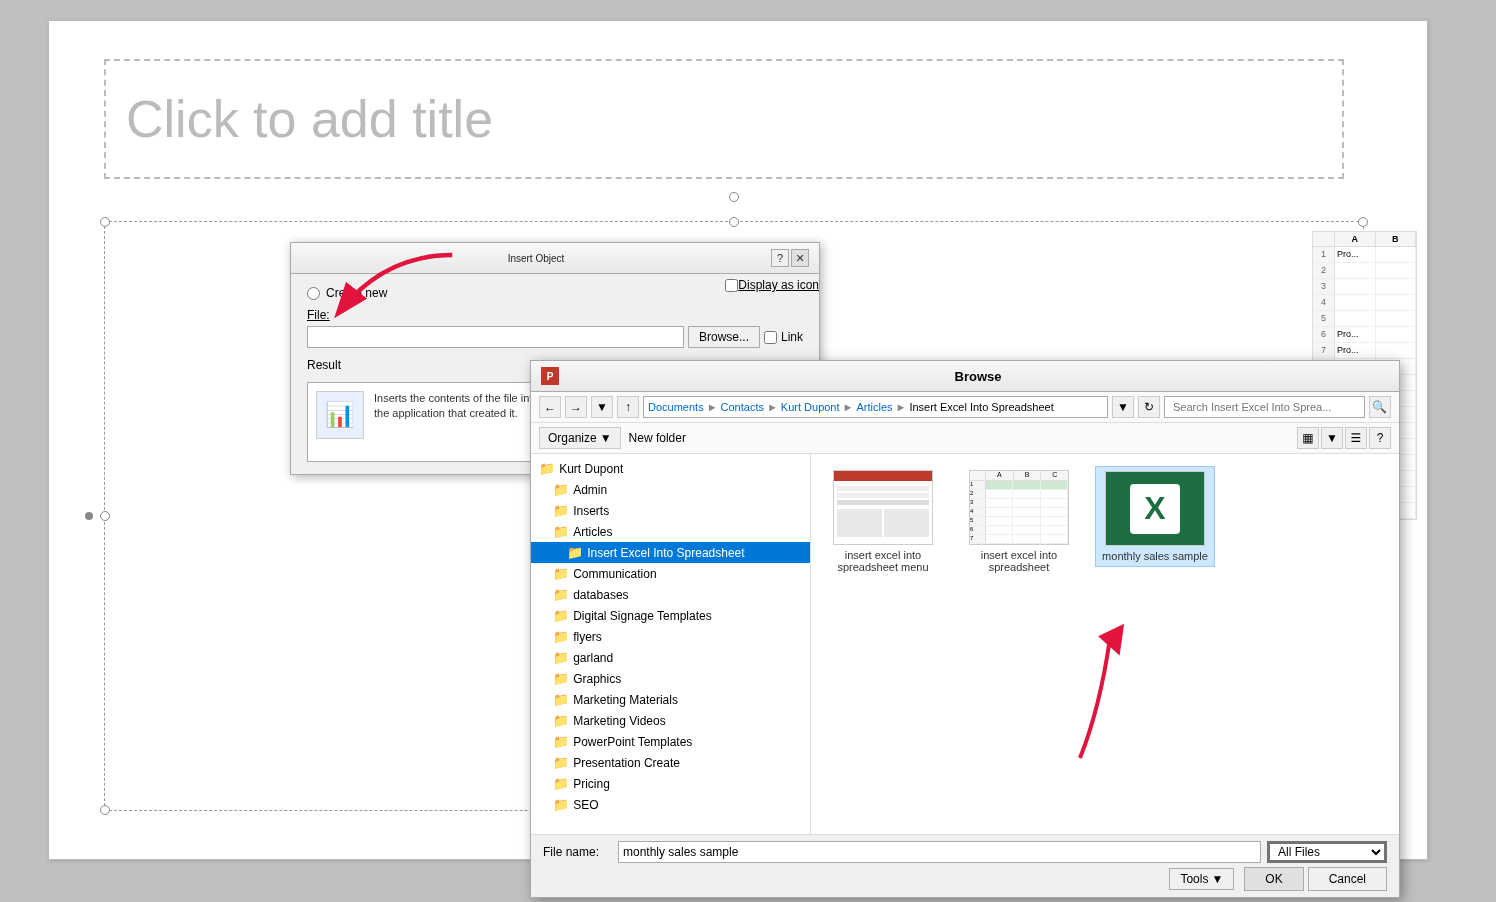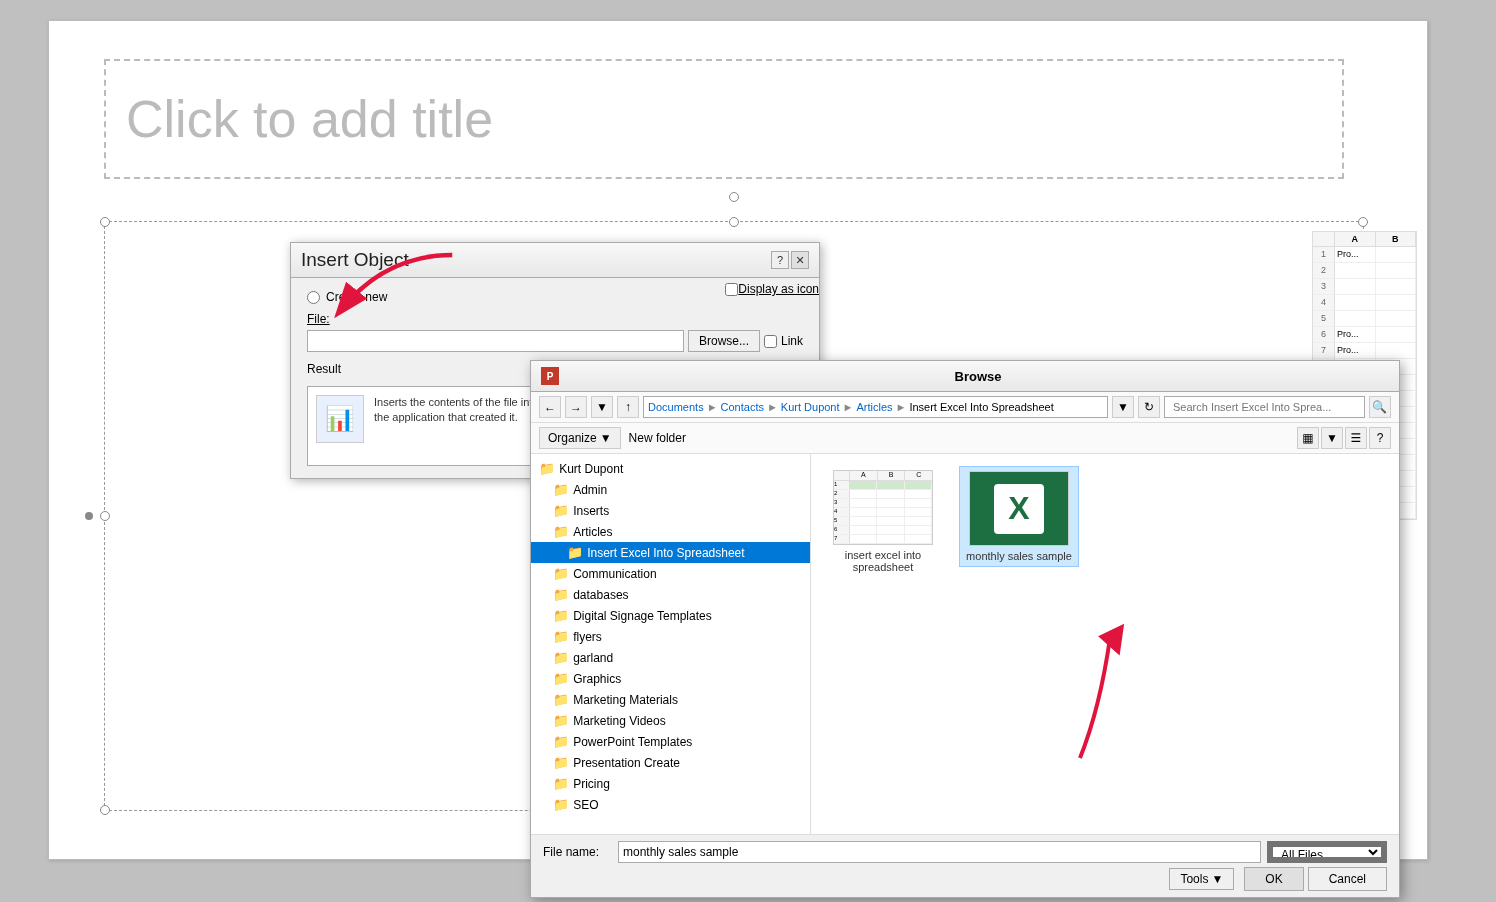--- a/index.html
+++ b/index.html
@@ -29,21 +29,22 @@
       border-bottom: 1px solid #aaa;
       padding: 6px 10px;
       display: flex;
       align-items: center;
       justify-content: space-between;
       font-size: 13px;
       color: #222;
     }
     .dialog-titlebar .title {
       flex: 1;
-      font-size: 19px;
+      text-align: center;
+      font-size: 10px;
     }
     .dialog-help-btn {
       width: 18px; height: 18px;
       border: 1px solid #aaa;
       background: #f0f0f0;
       font-size: 11px;
       cursor: pointer;
       display: flex; align-items: center; justify-content: center;
       color: #333;
     }
@@ -344,21 +345,21 @@
     .filename-input {
       flex: 1;
       height: 22px;
       border: 1px solid #aaa;
       background: white;
       padding: 0 4px;
       font-size: 12px;
     }
     .filetype-select {
       height: 22px;
-      border: 6px solid #737373;
+      border: 3px solid #737373;
       background: white;
       font-size: 12px;
       margin-left: 6px;
       padding: 0 4px;
       width: 120px;
     }
     .browse-action-row {
       display: flex;
       align-items: center;
       justify-content: flex-end;
@@ -695,20 +696,37 @@
         </div>
         <div class="tree-item">
           <span class="indent" style="width: 14px; display: inline-block;"></span>
           <span class="folder-icon">📁</span>
           <span>SEO</span>
         </div>
       </div>
 
     <div class="browse-main">
 
+      <div class="file-item">
+        <div class="file-thumb">
+          <div style="width:100%; height:100%; background:#fff; position:relative;">
+            <div style="background:#c0392b; height:10px; width:100%;"></div>
+            <div style="padding:3px; font-size:7px; color:#555;">
+              <div style="height:5px; background:#eee; margin:2px 0;"></div>
+              <div style="height:5px; background:#eee; margin:2px 0;"></div>
+              <div style="height:5px; background:#ddd; margin:2px 0;"></div>
+              <div style="display:flex; gap:2px; margin-top:4px;">
+                <div style="flex:1; height:28px; background:#e8e8e8;"></div>
+                <div style="flex:1; height:28px; background:#e8e8e8;"></div>
+              </div>
+            </div>
+          </div>
+        </div>
+        <div class="file-name">insert excel into spreadsheet menu</div>
+      </div>
 
       <div class="file-item">
         <div class="file-thumb">
           <div style="width:100%; height:100%; background:#fff;">
             <div style="display:flex; background:#f5f5f5; border-bottom:1px solid #ddd; height:10px;">
               <div style="width:16px; border-right:1px solid #ddd;"></div>
               <div style="flex:1; border-right:1px solid #ddd; font-size:7px; text-align:center;">A</div>
               <div style="flex:1; border-right:1px solid #ddd; font-size:7px; text-align:center;">B</div>
               <div style="flex:1; font-size:7px; text-align:center;">C</div>
             </div>

